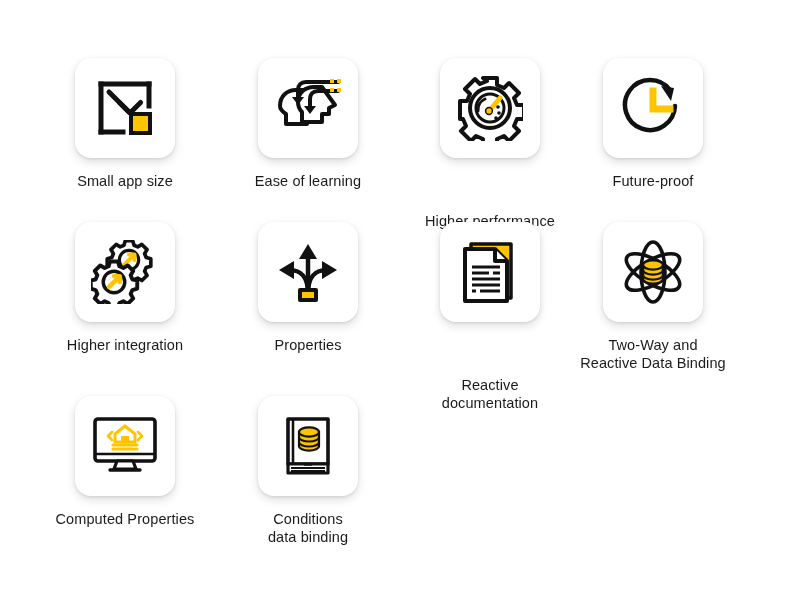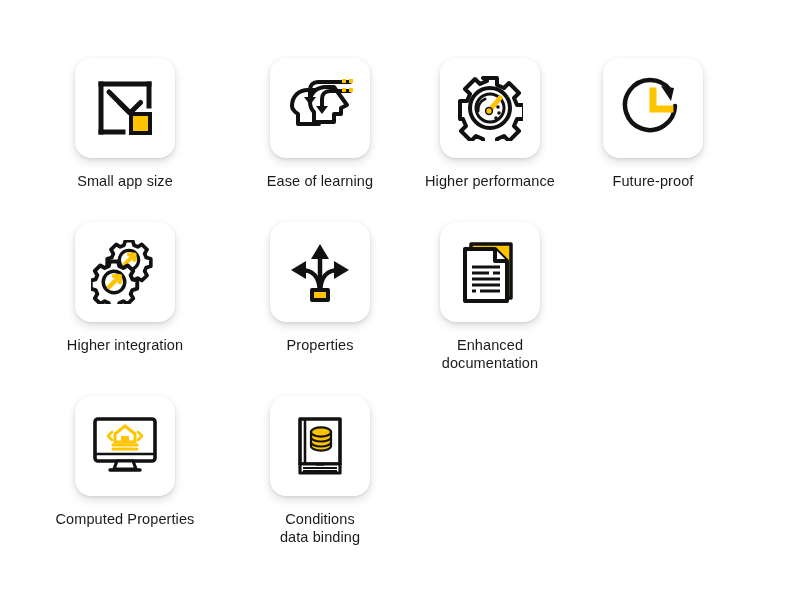--- a/index.html
+++ b/index.html
@@ -43,22 +43,22 @@
     text-align: center;
     letter-spacing: 0.1px;
     white-space: pre-line;
   }
   
   .row-1 { top: 58px; }
   .row-2 { top: 222px; }
   .row-3 { top: 396px; }
   
   .col-1 { left: 34px; }
-  .col-2 { left: 229px; }
-  .col-3 { left: 399px; }
+  .col-2 { left: 217px; }
+  .col-3 { left: 399px; gap: 40px; }
   .col-4 { left: 562px; }
 </style>
 </head>
 <body>
 
 <div id="features-grid">
 
   <div class="feature-cell row-1 col-1">
     <div class="icon-card">
       <span>
@@ -195,24 +195,46 @@
             <path d="M13 34 H30"></path>
             <path d="M34 34 H41"></path>
             <path d="M13 40 H41"></path>
             <path d="M13 46 H41"></path>
             <path d="M13 52 H17"></path>
             <path d="M21 52 H41"></path>
           </g>
         </svg>
       </span>
     </div>
-    <div class="feature-label">Enhanced
+    <div class="feature-label">Reactive
 documentation</div>
   </div>
 
+  <div class="feature-cell row-2 col-4">
+    <div class="icon-card">
+      <span>
+        <svg width="66" height="66" viewBox="0 0 66 66" fill="none">
+          <g stroke="#111" stroke-width="3.6" fill="none">
+            <ellipse cx="33" cy="33" rx="12" ry="30"></ellipse>
+            <ellipse cx="33" cy="33" rx="12" ry="30" transform="rotate(60 33 33)"></ellipse>
+            <ellipse cx="33" cy="33" rx="12" ry="30" transform="rotate(120 33 33)"></ellipse>
+          </g>
+
+          <g>
+            <path d="M23 26 h20 v14 a10 4.6 0 0 1 -20 0 z" fill="#FFC400" stroke="#111" stroke-width="2.4"></path>
+            <ellipse cx="33" cy="26" rx="10" ry="4.6" fill="#FFC400" stroke="#111" stroke-width="2.4"></ellipse>
+            <path d="M23 31 a10 4.6 0 0 0 20 0" stroke="#111" stroke-width="2.2" fill="none"></path>
+            <path d="M23 36 a10 4.6 0 0 0 20 0" stroke="#111" stroke-width="2.2" fill="none"></path>
+          </g>
+        </svg>
+      </span>
+    </div>
+    <div class="feature-label">Two-Way and
+Reactive Data Binding</div>
+  </div>
 
   <div class="feature-cell row-3 col-1">
     <div class="icon-card">
       <span>
         <svg width="68" height="62" viewBox="0 0 68 62" fill="none">
           <rect x="4" y="4" width="60" height="42" rx="3" fill="#ffffff" stroke="#111" stroke-width="3.6"></rect>
           <path d="M4 39 H64" stroke="#111" stroke-width="2.4"></path>
           <path d="M26 46 h16 l3 8 h-22 z" fill="#ffffff" stroke="#111" stroke-width="3.2" stroke-linejoin="round"></path>
           <path d="M19 55 H49" stroke="#111" stroke-width="3.4" stroke-linecap="round"></path>
 

